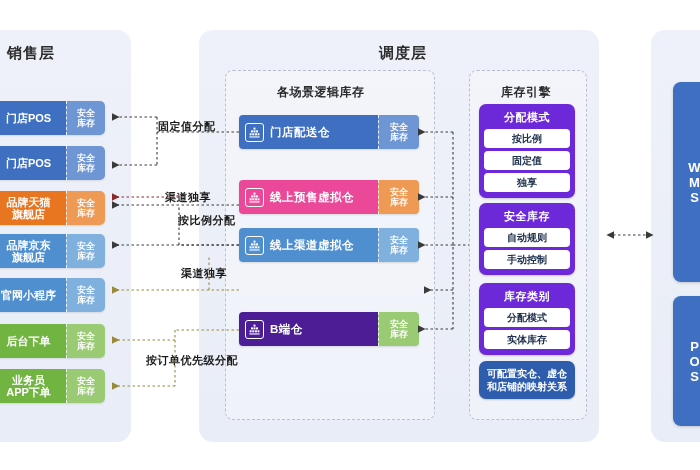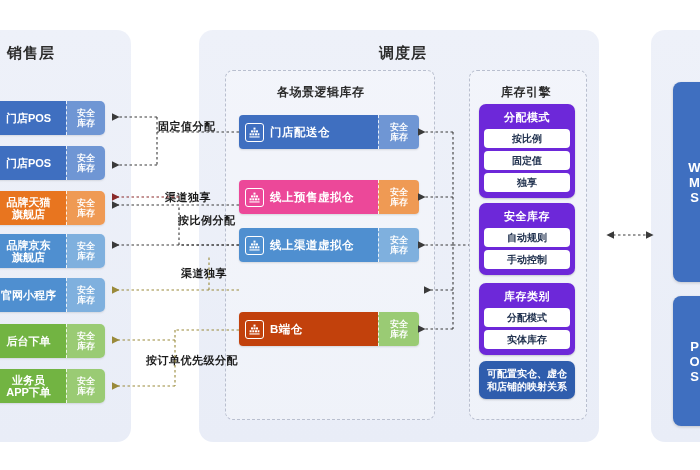--- a/index.html
+++ b/index.html
@@ -82,21 +82,21 @@
   .wh .lbl{color:#fff;font-size:11.5px;font-weight:bold;letter-spacing:.5px;}
   .wh .ss2{
     flex:0 0 40px;display:flex;align-items:center;justify-content:center;
     color:#ffffff;font-size:9px;font-weight:bold;line-height:10px;
     text-align:center;white-space:pre-line;
     border-left:1px dashed rgba(255,255,255,.85);
   }
   .w-blue   .body{background:#3f6fc0;} .w-blue   .ss2{background:#6f96d4;}
   .w-orange .body{background:#ec4899;} .w-orange .ss2{background:#ef9a54;}
   .w-lblue  .body{background:#4f8fd0;text-align:right;} .w-lblue  .ss2{background:#7fb0de;}
-  .w-green  .body{background:#c2410c;} .w-green  .ss2{background:#9acb74;}
+  .w-green  .body{background:#4c1d95;} .w-green  .ss2{background:#9acb74;}
 
   
   .eg{
     position:absolute;left:466px;width:96px;
     background:#6d28d9;border-radius:7px;padding:4px 5px 6px;
     box-sizing:border-box;box-shadow:0 1px 2px rgba(0,0,0,.18);
   }
   .eg .hd{
     color:#ffffff;font-size:11px;font-weight:bold;text-align:center;
     padding:2px 0 4px;letter-spacing:.5px;

